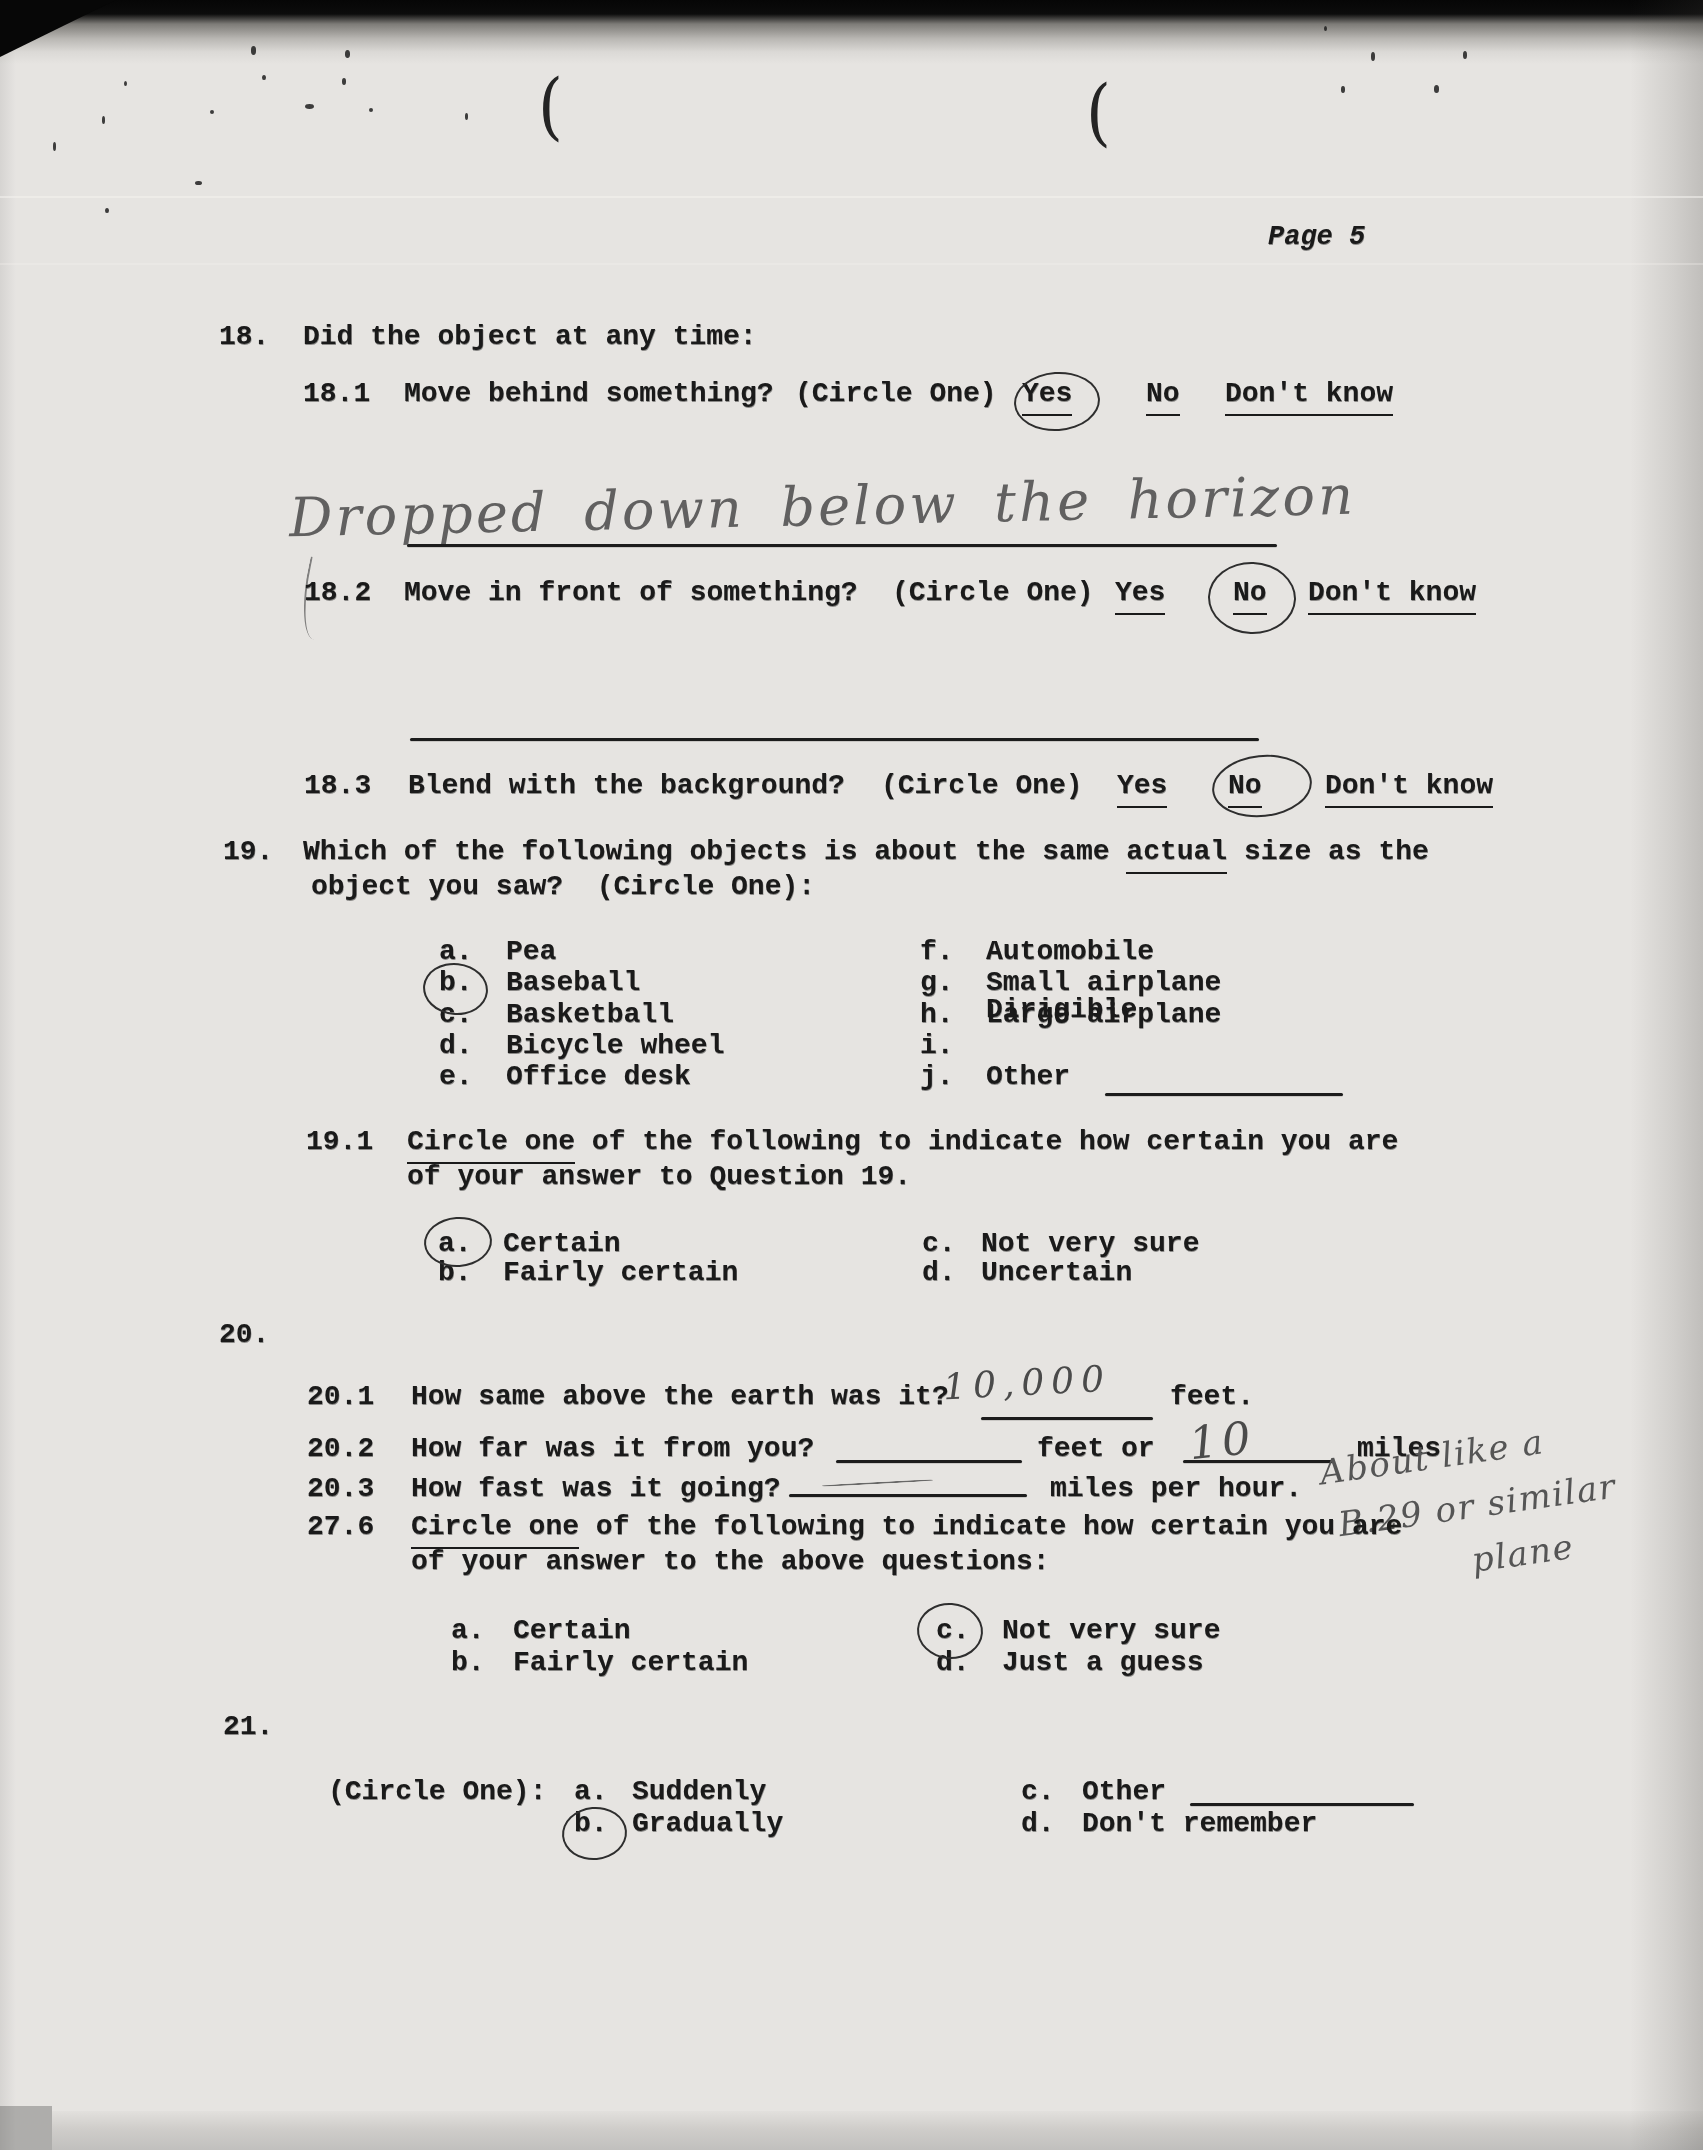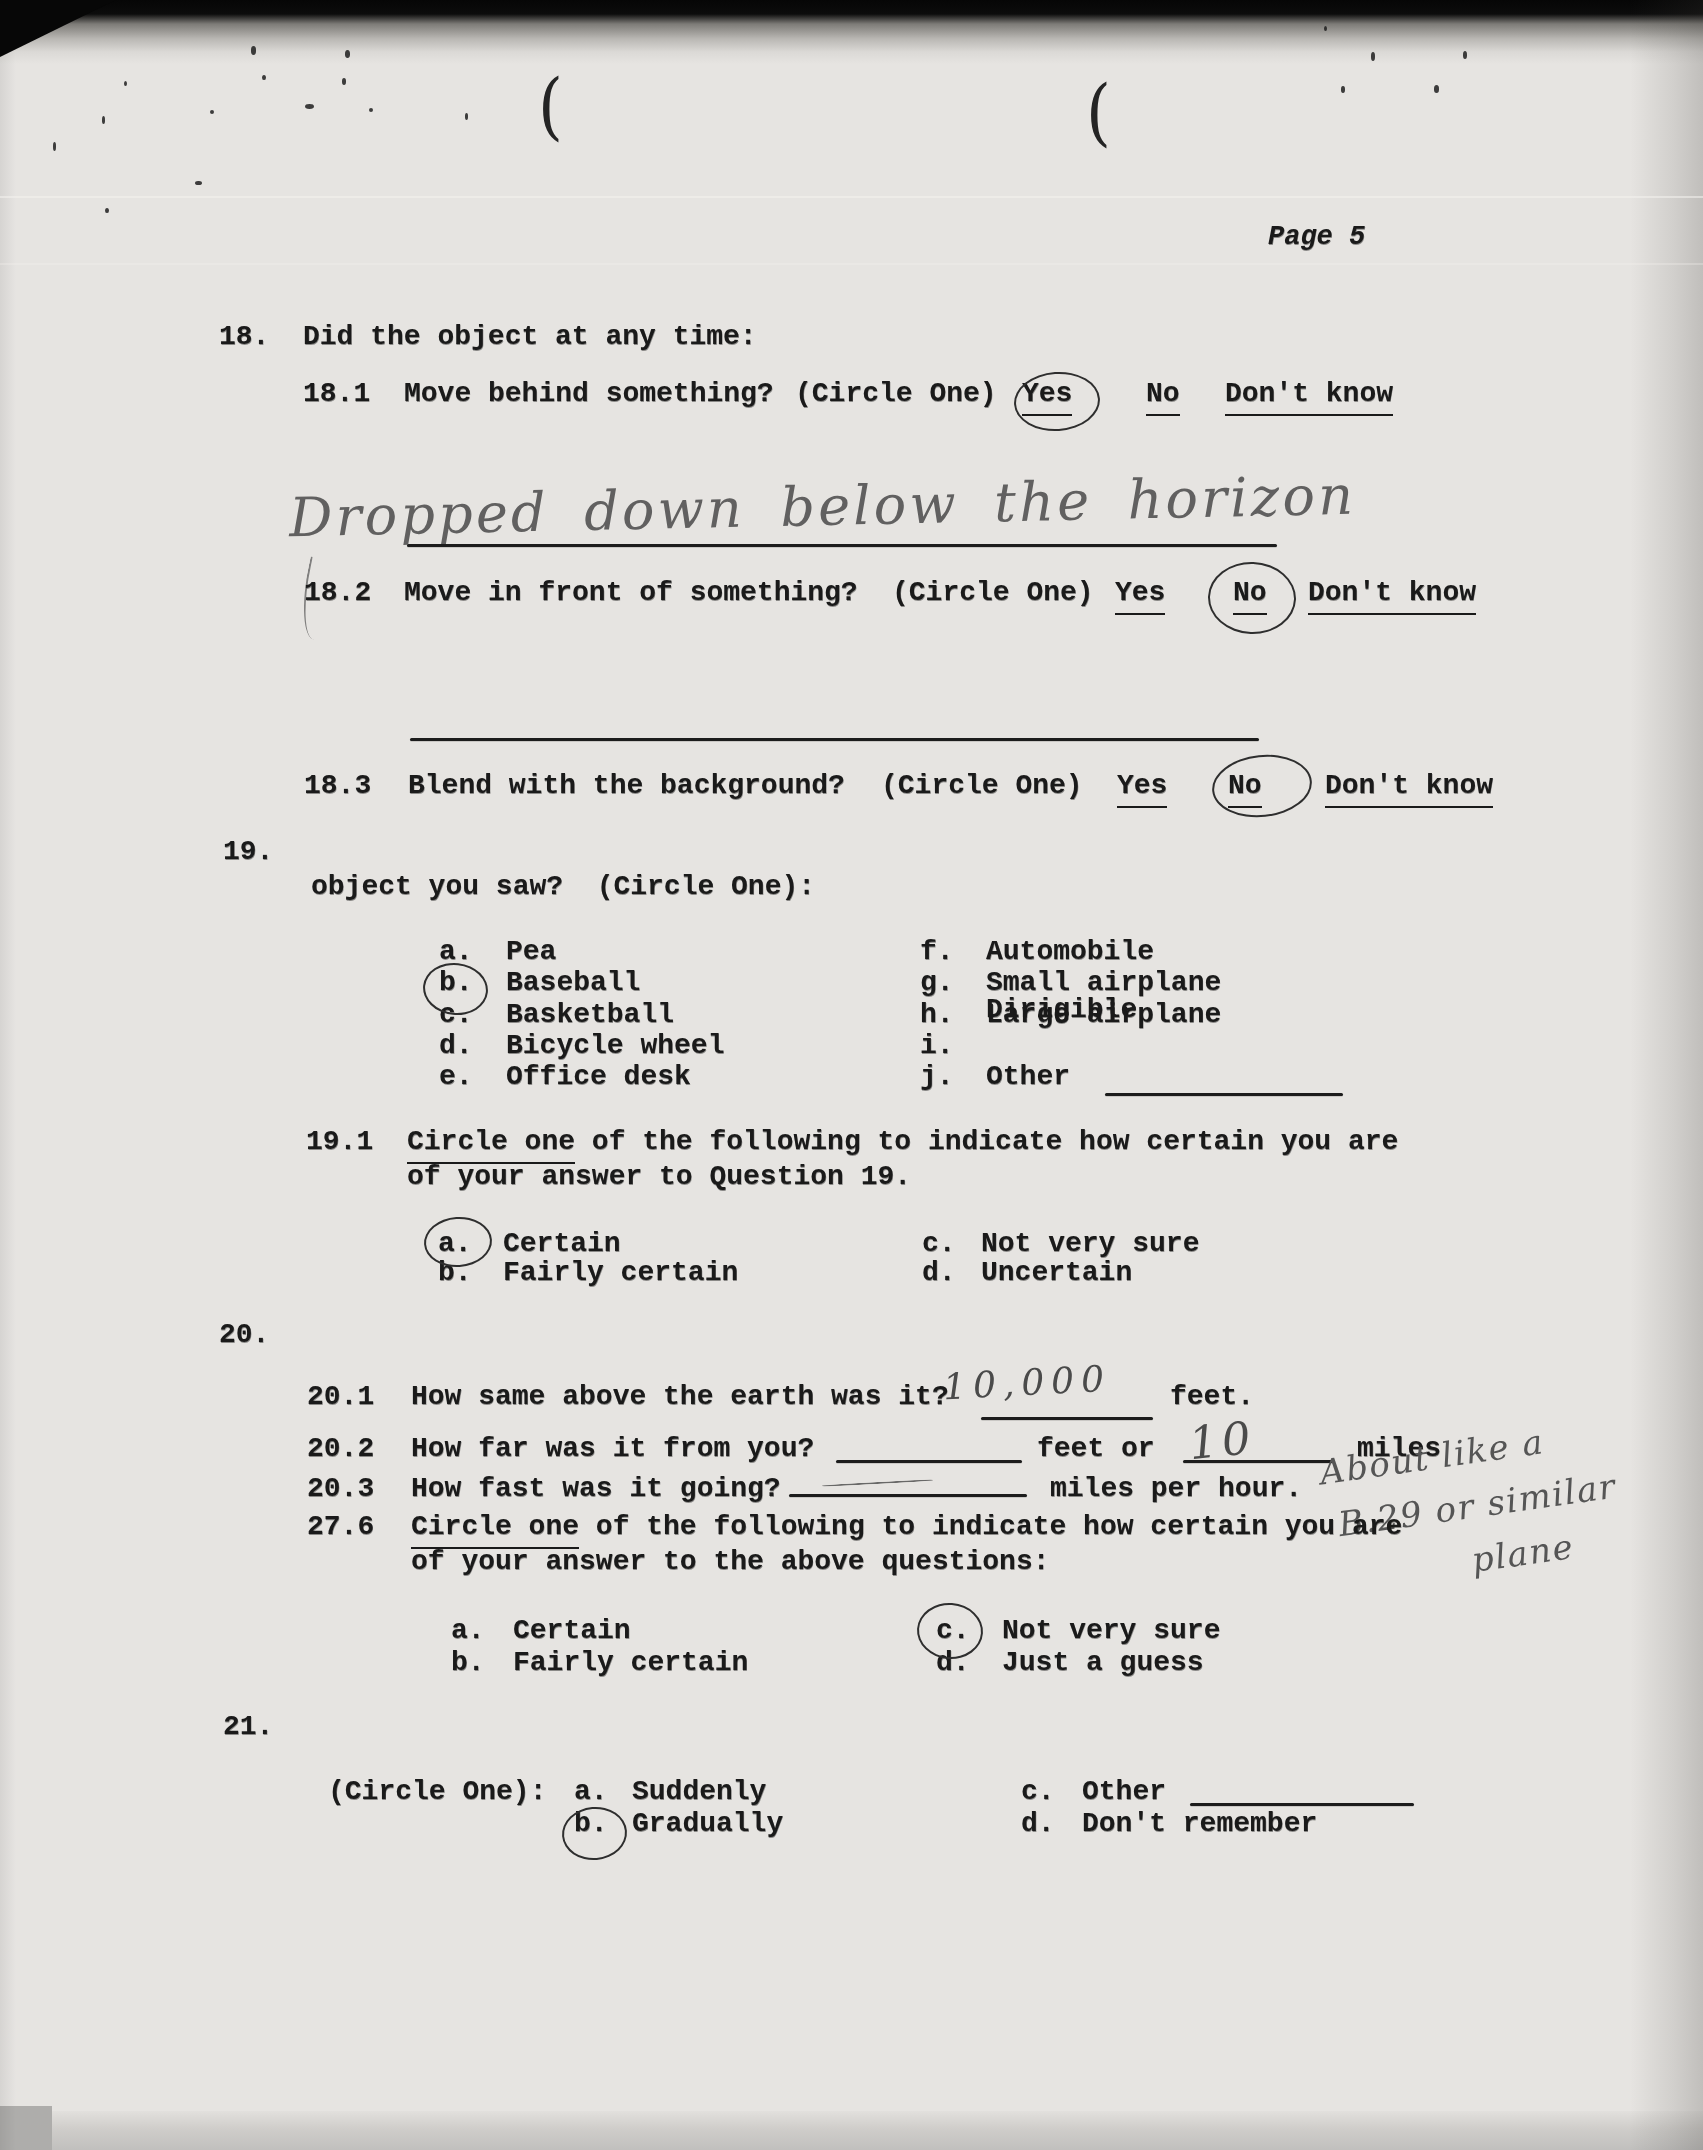--- a/index.html
+++ b/index.html
@@ -104,20 +104,21 @@
 
   <div class="t" style="left:304px;top:772px">18.3</div>
   <div class="t" style="left:408px;top:772px">Blend with the background?</div>
   <div class="t" style="left:881px;top:772px">(Circle One)</div>
   <div class="t" style="left:1117px;top:772px"><span class="u">Yes</span></div>
   <div class="t" style="left:1228px;top:772px"><span class="u">No</span></div>
   <div class="t" style="left:1325px;top:772px"><span class="u">Don't know</span></div>
   <div class="circ" style="left:1212px;top:755px;width:96px;height:58px;transform:rotate(-6deg)"></div>
 
   <div class="t" style="left:223px;top:838px">19.</div>
+  <div class="t" style="left:303px;top:838px"><span>Which of the following objects is about the same </span><span class="u">actual</span><span> size as the</span></div>
   <div class="t" style="left:311px;top:873px">object you saw?  (Circle One):</div>
 
   <div class="t" style="left:439px;top:938px">a.</div>
   <div class="t" style="left:506px;top:938px">Pea</div>
   <div class="t" style="left:439px;top:969px">b.</div>
   <div class="t" style="left:506px;top:969px">Baseball</div>
   <div class="t" style="left:439px;top:1001px">c.</div>
   <div class="t" style="left:506px;top:1001px">Basketball</div>
   <div class="t" style="left:439px;top:1032px">d.</div>
   <div class="t" style="left:506px;top:1032px">Bicycle wheel</div>

